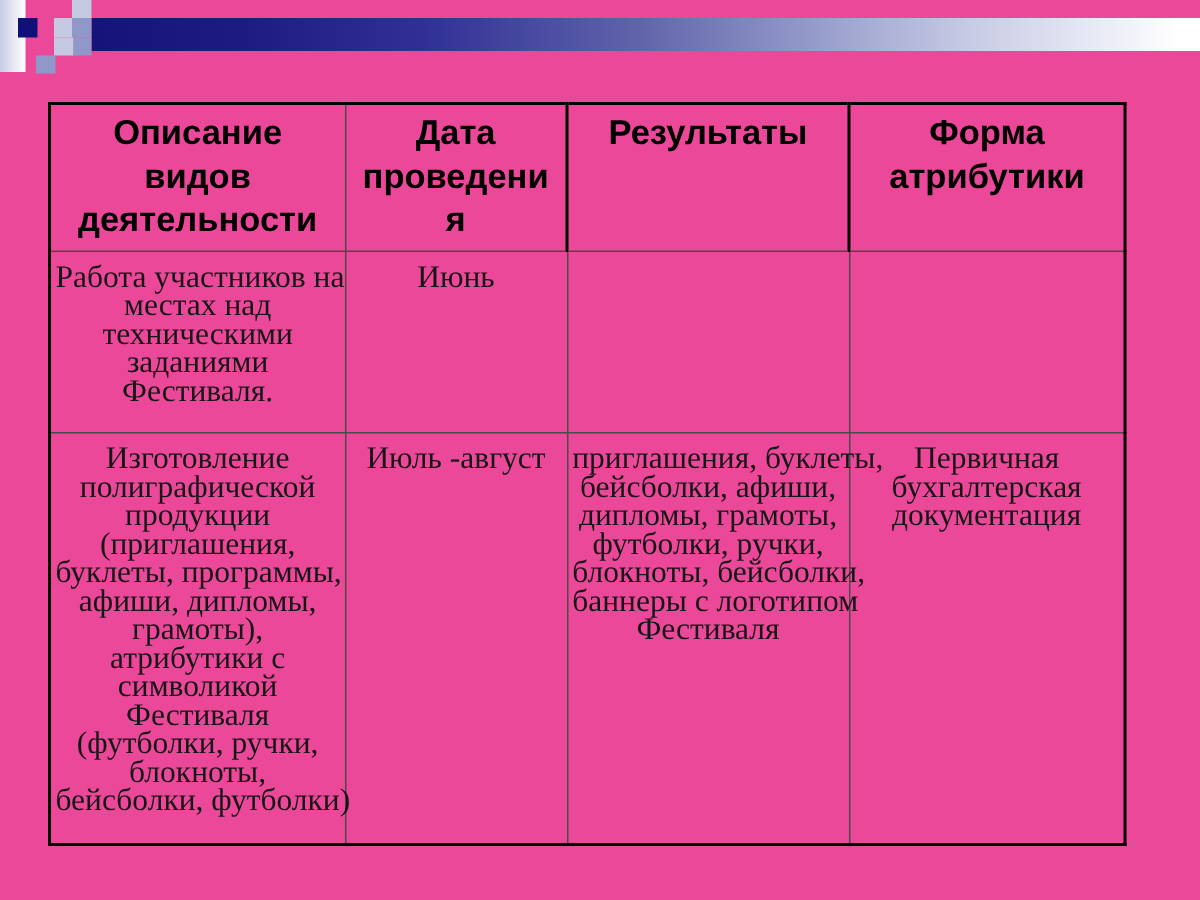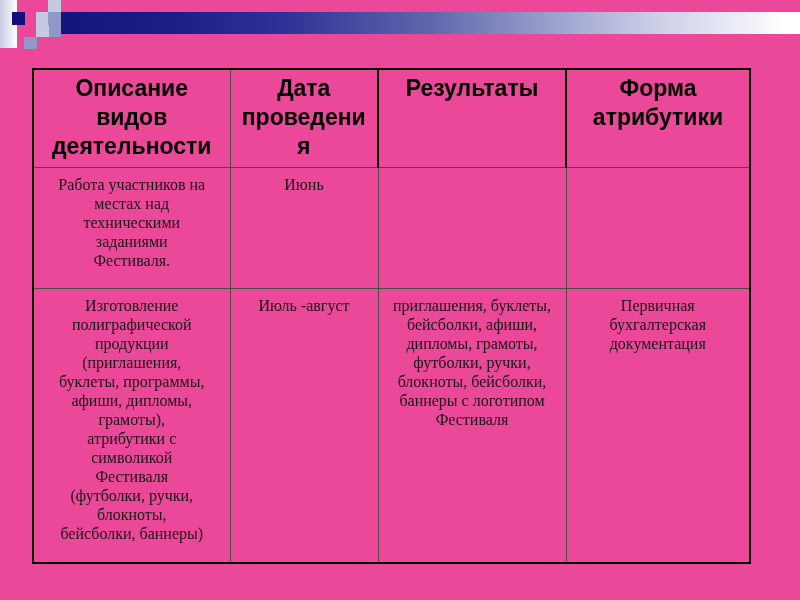--- a/index.html
+++ b/index.html
@@ -24,21 +24,21 @@
   
   table.activity{position:absolute;left:32px;top:68px;width:717px;
         border-collapse:collapse;table-layout:fixed;
         border:2px solid #000;}
   td{border:1px solid #4a4a4a;vertical-align:top;text-align:center;
      padding:6px 3px 0 3px;box-sizing:border-box;overflow:visible;}
   tr.hdr td{height:98px;font-family:"Liberation Sans", sans-serif;font-weight:bold;
             font-size:23px;line-height:29px;color:#000;padding-top:4px;}
   tr.r1 td{height:121px;}
   tr.r2 td{height:275px;text-align:center;}
-  tr.body-row td{font-family:"Liberation Serif", serif;font-size:16px;
+  tr.body-row td{font-family:"Liberation Serif", serif;font-size:21px;
                  line-height:19px;color:#161616;padding-top:7px;}
   td.emph{border-left:2px solid #000;border-right:2px solid #000;}
   .ln{white-space:nowrap;}
 </style>
 </head>
 <body>
 
 <div class="slide">
 
   <div class="strip"></div>
@@ -99,21 +99,21 @@
             <div class="ln">продукции</div>
             <div class="ln">(приглашения,</div>
             <div class="ln">буклеты, программы,</div>
             <div class="ln">афиши, дипломы,</div>
             <div class="ln">грамоты),</div>
             <div class="ln">атрибутики с</div>
             <div class="ln">символикой</div>
             <div class="ln">Фестиваля</div>
             <div class="ln">(футболки, ручки,</div>
             <div class="ln">блокноты,</div>
-            <div class="ln">бейсболки, баннеры)</div>
+            <div class="ln">бейсболки, футболки)</div>
           </td>
       <td>
             <div class="ln">Июль -август</div>
           </td>
       <td>
             <div class="ln">приглашения, буклеты,</div>
             <div class="ln">бейсболки, афиши,</div>
             <div class="ln">дипломы, грамоты,</div>
             <div class="ln">футболки, ручки,</div>
             <div class="ln">блокноты, бейсболки,</div>

